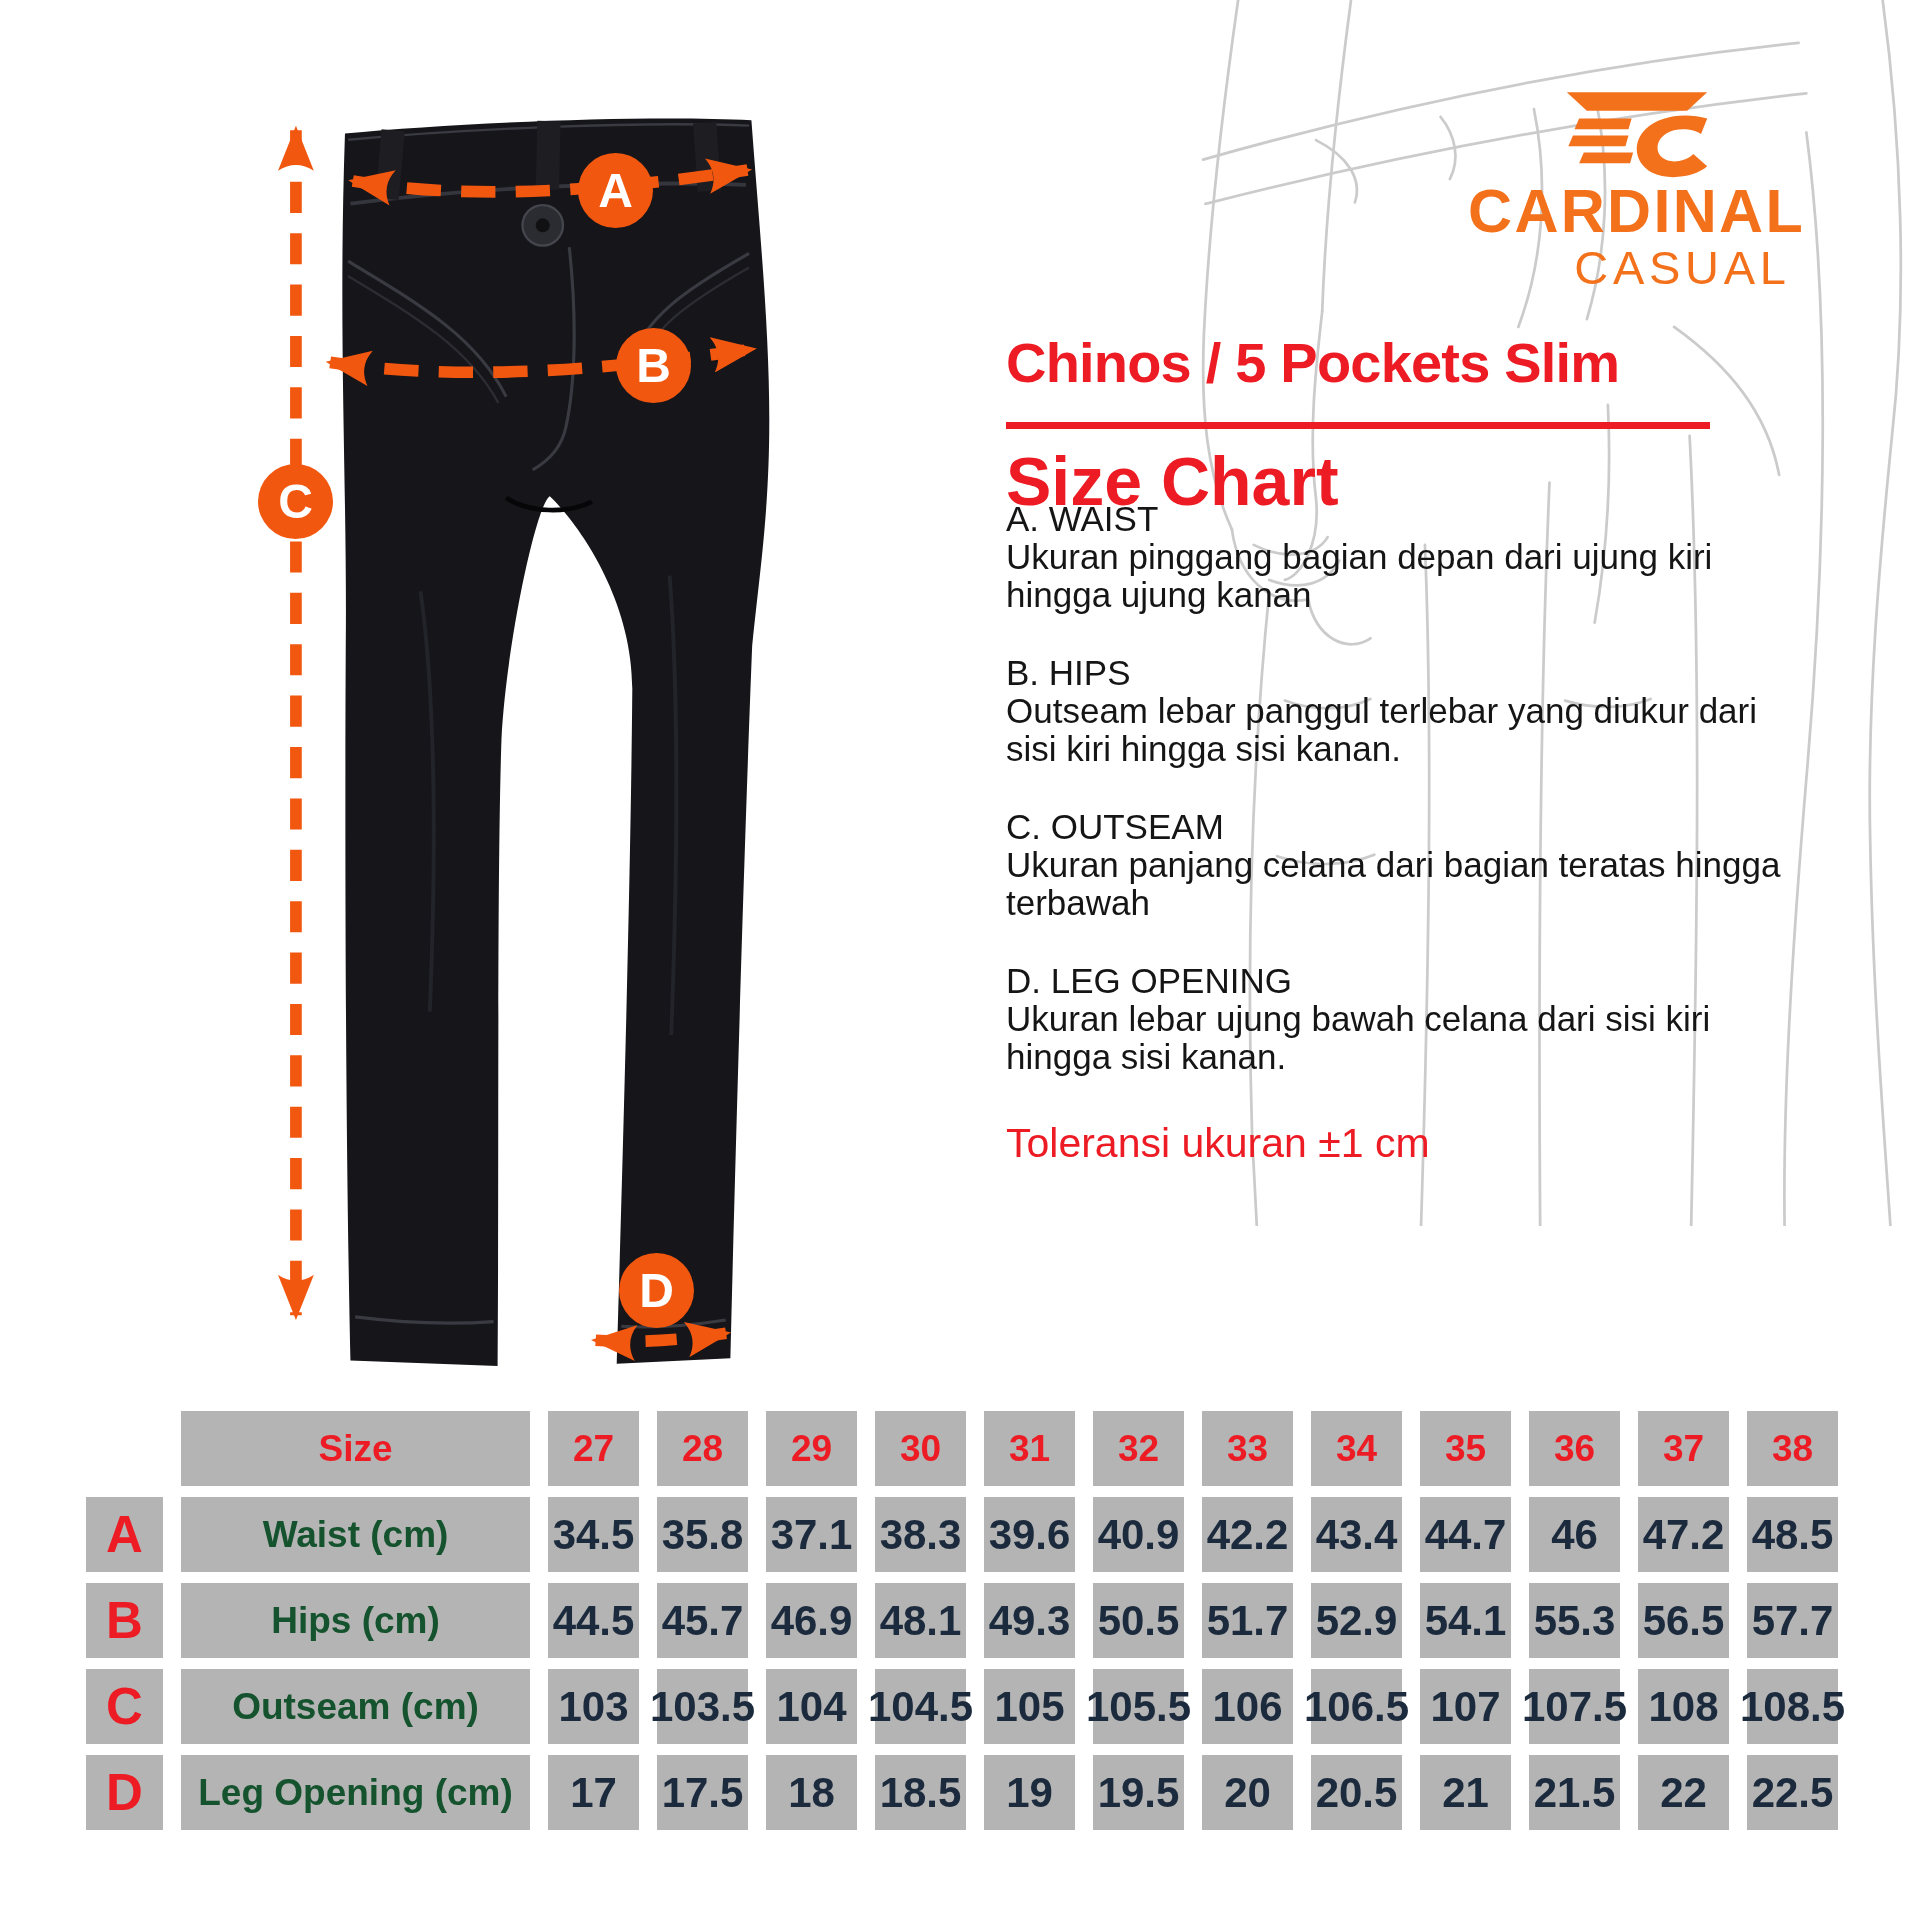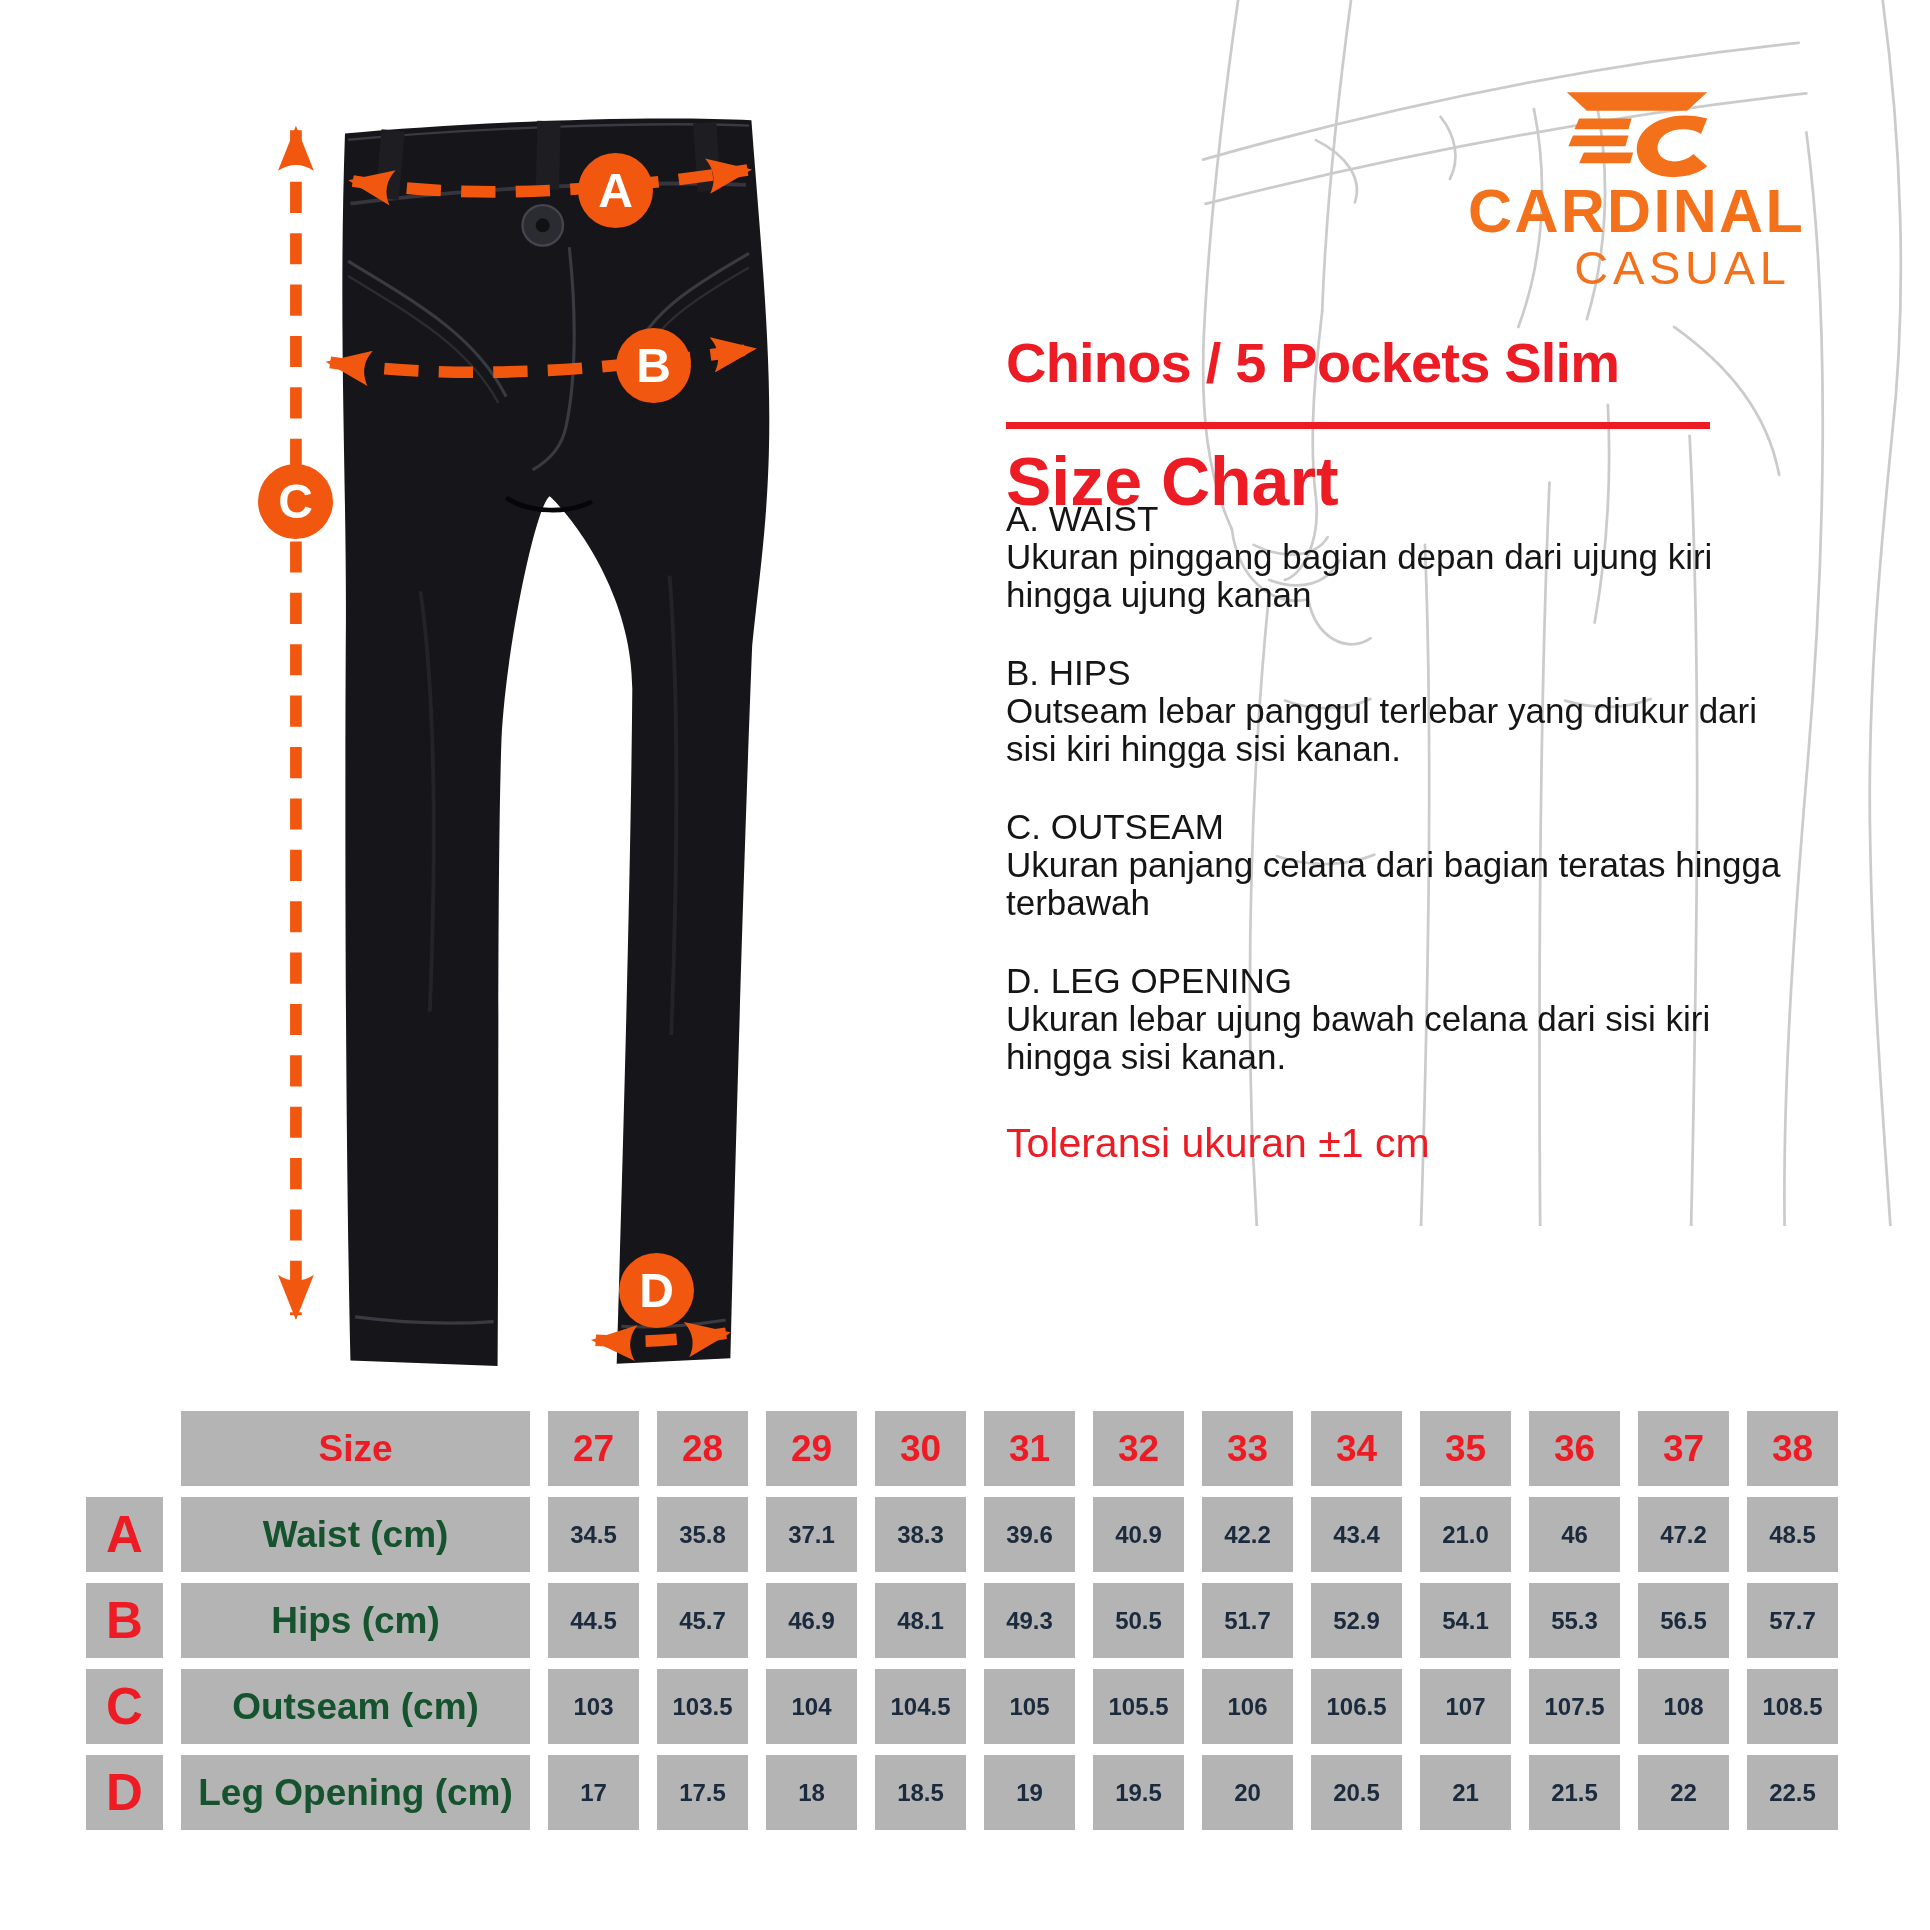--- a/index.html
+++ b/index.html
@@ -35,21 +35,21 @@
   .size-table{
     position:absolute;left:86px;top:1411px;
     display:grid;grid-template-columns:77px 349px repeat(12,91px);
     grid-auto-rows:75px;column-gap:18px;row-gap:11px;
   }
   .cell{background:#B4B4B4;display:flex;align-items:center;justify-content:center;font-weight:bold;}
   .t-spacer{background:transparent;}
   .t-head{color:#ED1C24;font-size:37px;}
   .t-letter{color:#ED1C24;font-size:51px;}
   .t-label{color:#14532d;font-size:37px;}
-  .t-val{color:#1B2A3C;font-size:24px;}
+  .t-val{color:#1B2A3C;font-size:42px;}
 </style>
 </head>
 <body>
 
 <div class="page">
 
   <svg class="sketch" viewBox="0 0 1490 1575" aria-hidden="true">
     <path d="M1428,0 C1452,180 1460,380 1440,560 C1424,720 1408,900 1412,1080 C1415,1260 1428,1430 1438,1575"></path>
     <path d="M1330,170 C1360,400 1356,700 1330,1000 C1310,1240 1300,1420 1302,1575"></path>
     <path d="M600,0 C580,140 562,300 556,430 C552,530 560,610 592,680"></path>
@@ -189,21 +189,21 @@
     <div class="cell t-letter">A</div>
     <div class="cell t-label">Waist (cm)</div>
     <div class="cell t-val">34.5</div>
     <div class="cell t-val">35.8</div>
     <div class="cell t-val">37.1</div>
     <div class="cell t-val">38.3</div>
     <div class="cell t-val">39.6</div>
     <div class="cell t-val">40.9</div>
     <div class="cell t-val">42.2</div>
     <div class="cell t-val">43.4</div>
-    <div class="cell t-val">21.0</div>
+    <div class="cell t-val">44.7</div>
     <div class="cell t-val">46</div>
     <div class="cell t-val">47.2</div>
     <div class="cell t-val">48.5</div>
 
     <div class="cell t-letter">B</div>
     <div class="cell t-label">Hips (cm)</div>
     <div class="cell t-val">44.5</div>
     <div class="cell t-val">45.7</div>
     <div class="cell t-val">46.9</div>
     <div class="cell t-val">48.1</div>

